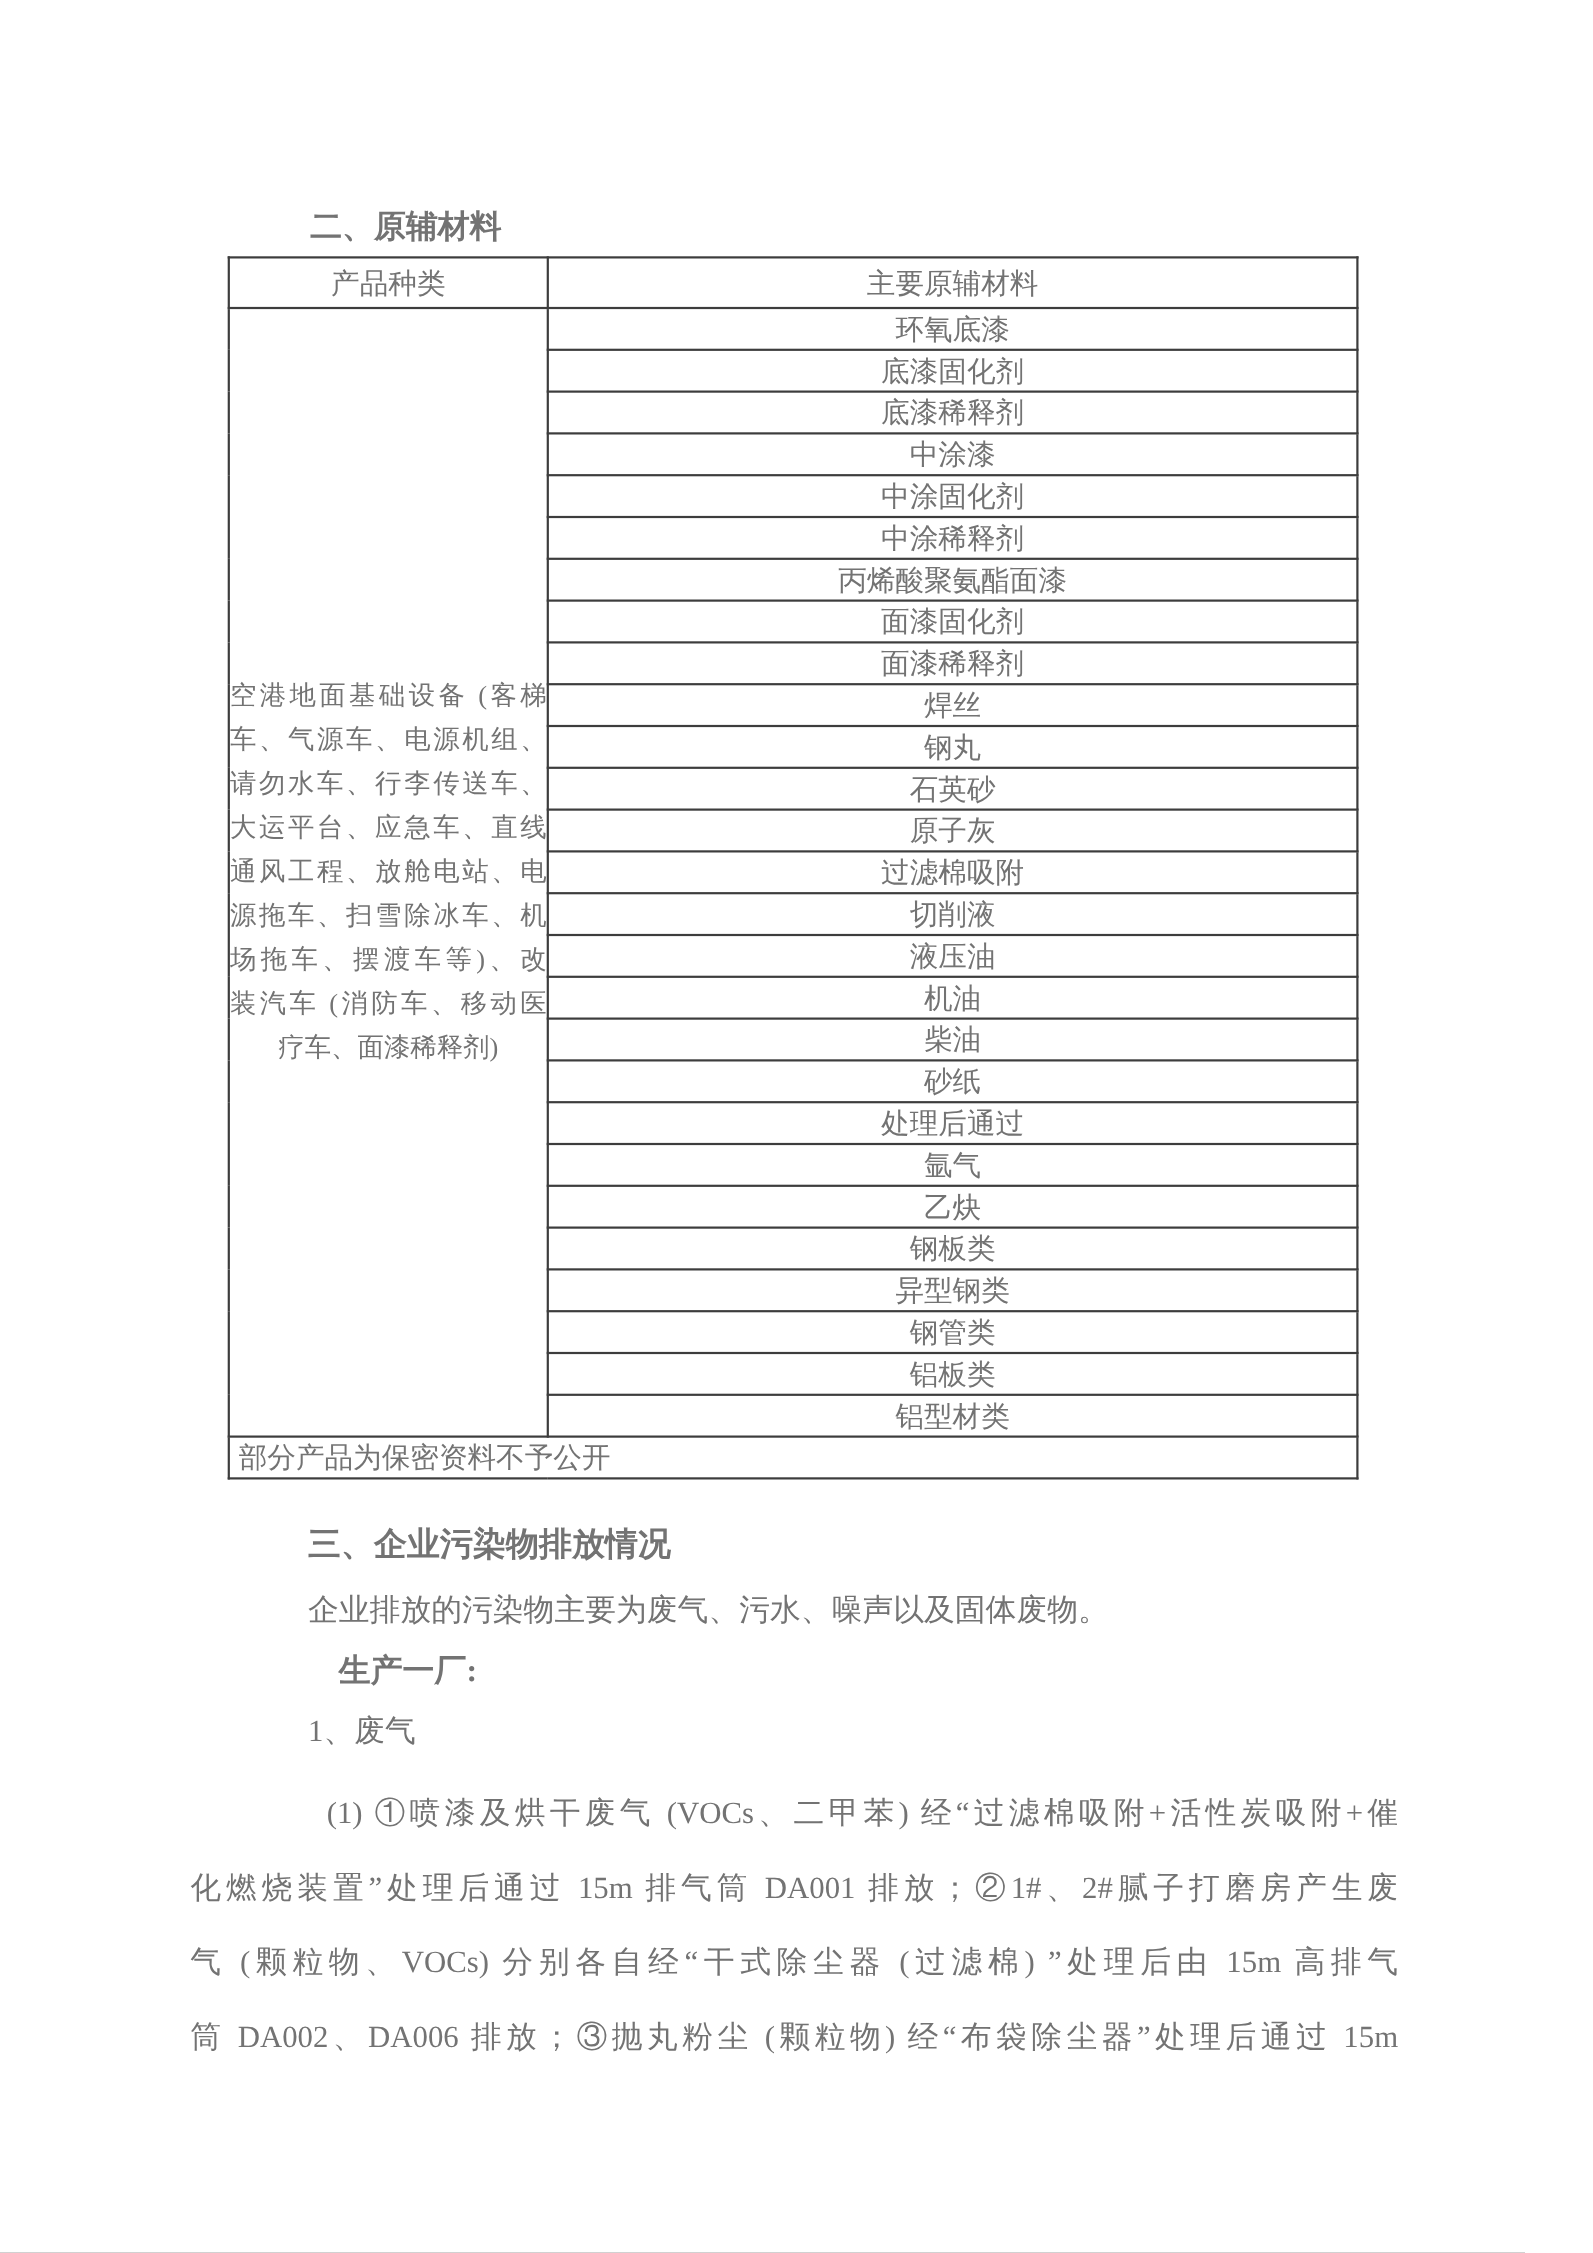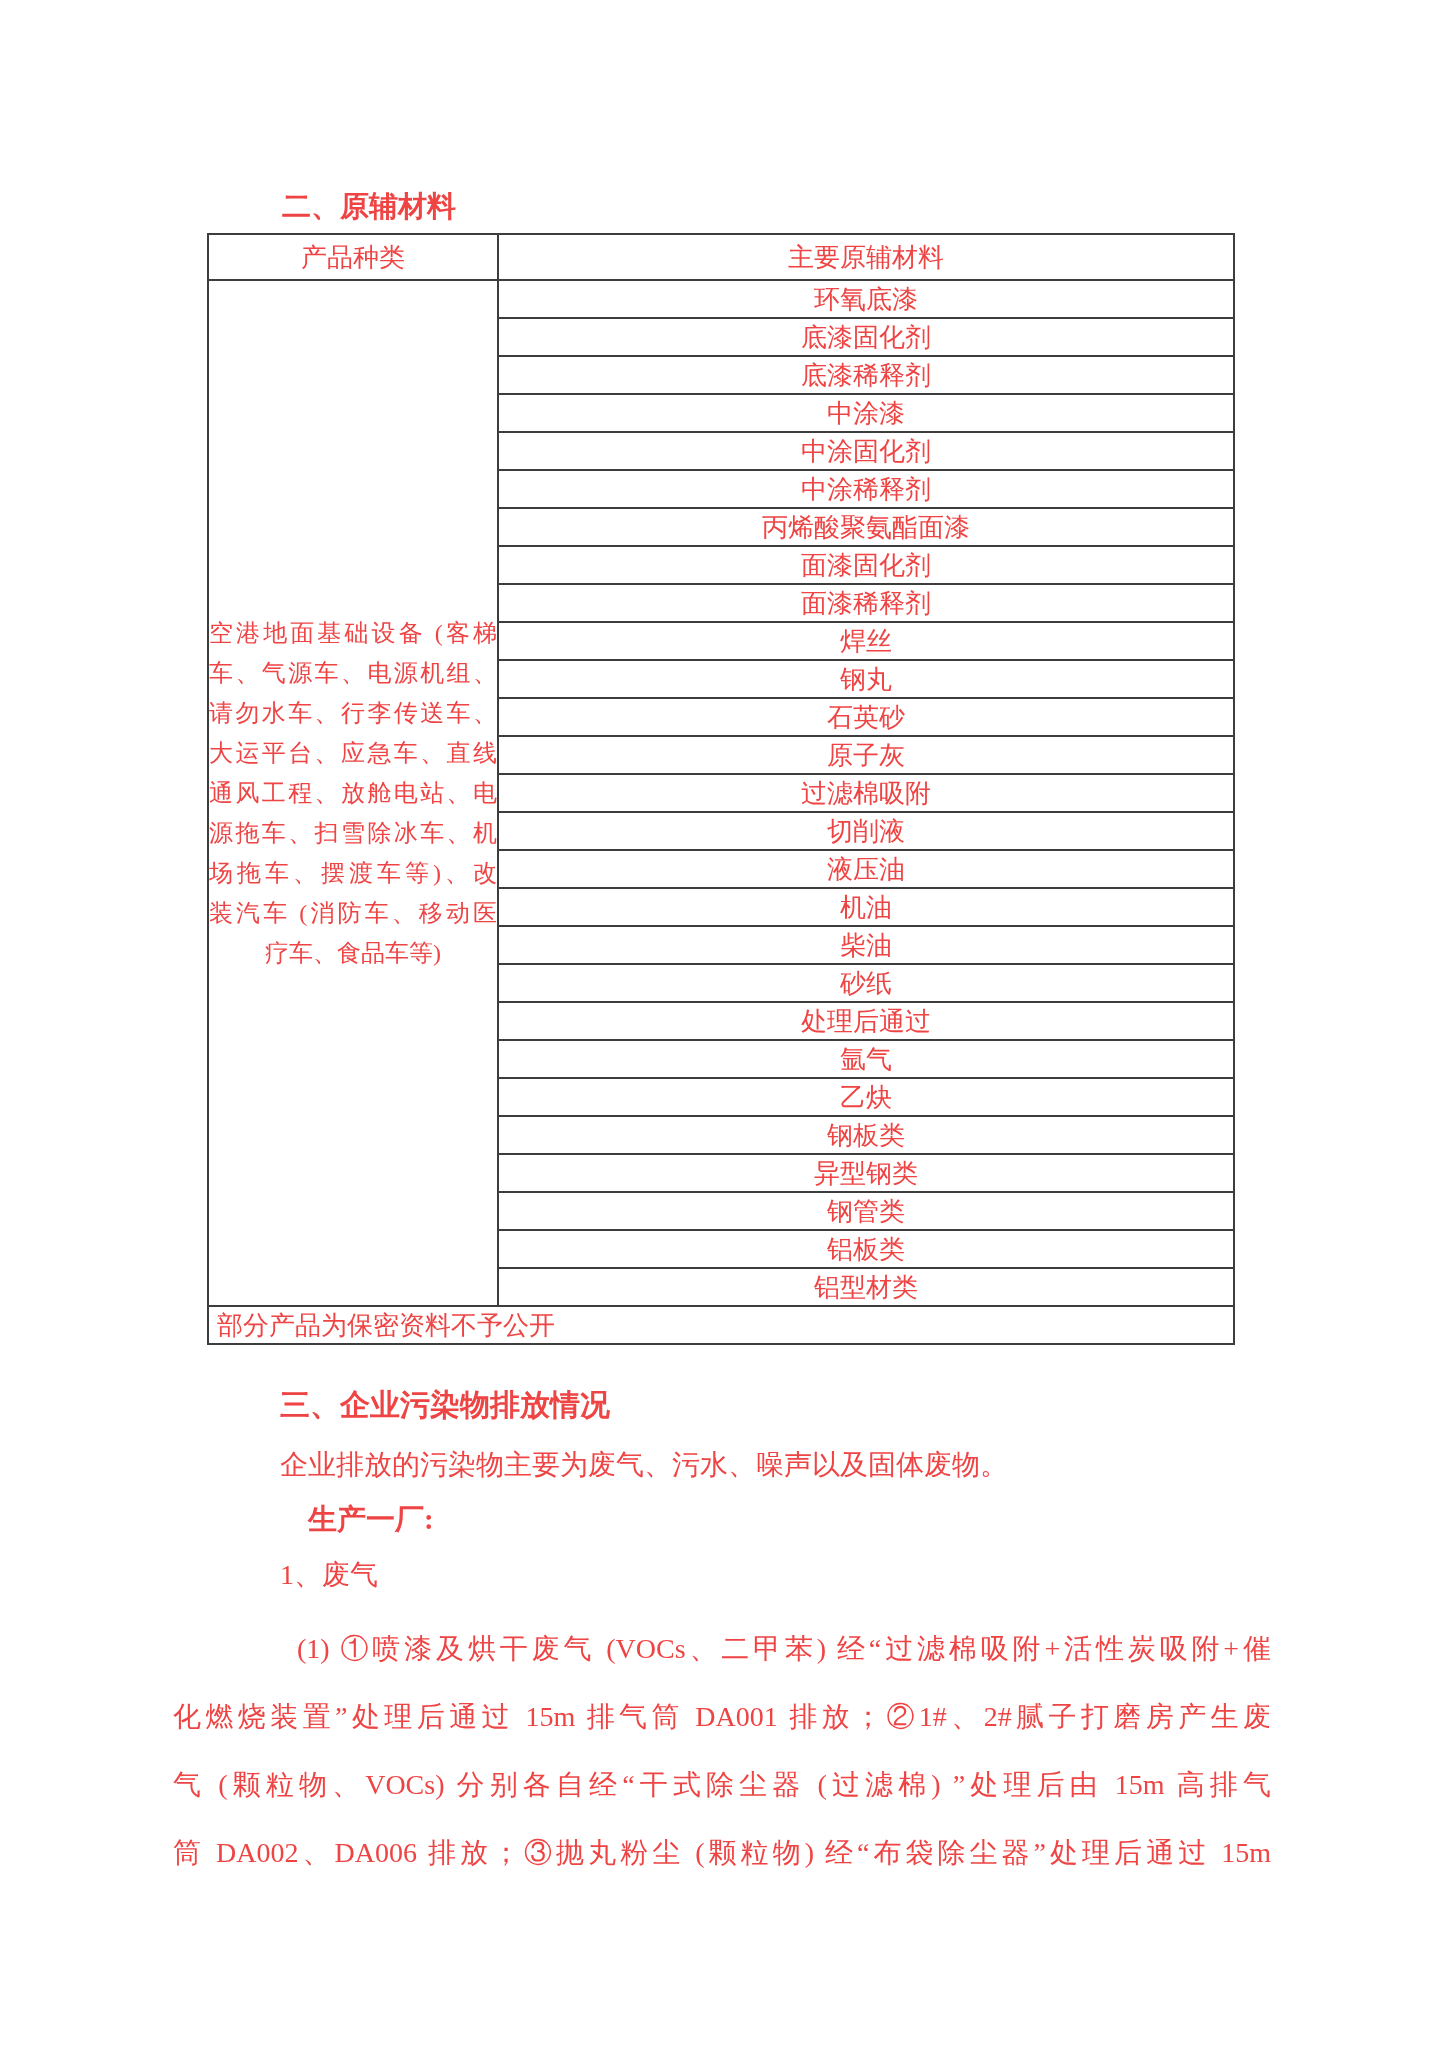--- a/index.html
+++ b/index.html
@@ -1,21 +1,21 @@
 <!DOCTYPE html>
 <html><head>
 <meta charset="utf-8">
 <style>
   html,body{margin:0;padding:0;background:#888;}
   .page{
     position:relative;
     width:1448px;height:2048px;
     background:#ffffff;
     font-family:"Liberation Serif","DejaVu Serif",serif;
-    color:#ef4444;
+    color:#737373;
     overflow:hidden;
   }
   .h-sec{
     position:absolute;
     font-weight:bold;
     font-size:30px;
     line-height:34px;
     white-space:nowrap;
   }
   #sec2-heading{left:282px;top:189px;font-size:29px;}
@@ -105,21 +105,21 @@
       <tr class="mat">
         <td class="product-cell" rowspan="27">
           <div class="pline jl">空港地面基础设备 (客梯</div>
           <div class="pline jl">车、气源车、电源机组、</div>
           <div class="pline jl">请勿水车、行李传送车、</div>
           <div class="pline jl">大运平台、应急车、直线</div>
           <div class="pline jl">通风工程、放舱电站、电</div>
           <div class="pline jl">源拖车、扫雪除冰车、机</div>
           <div class="pline jl">场拖车、摆渡车等)、改</div>
           <div class="pline jl">装汽车 (消防车、移动医</div>
-          <div class="pline cl">疗车、食品车等)</div>
+          <div class="pline cl">疗车、面漆稀释剂)</div>
         </td>
         <td>环氧底漆</td>
       </tr>
       <tr class="mat">
           <td>底漆固化剂</td>
         </tr>
       <tr class="mat">
           <td>底漆稀释剂</td>
         </tr>
       <tr class="mat">

